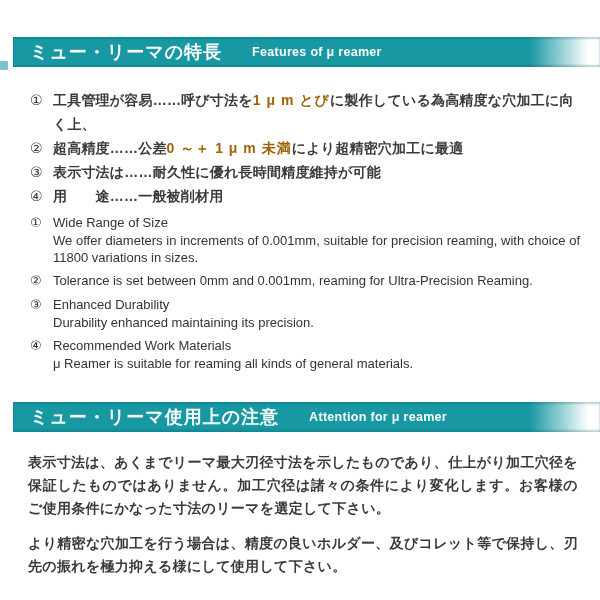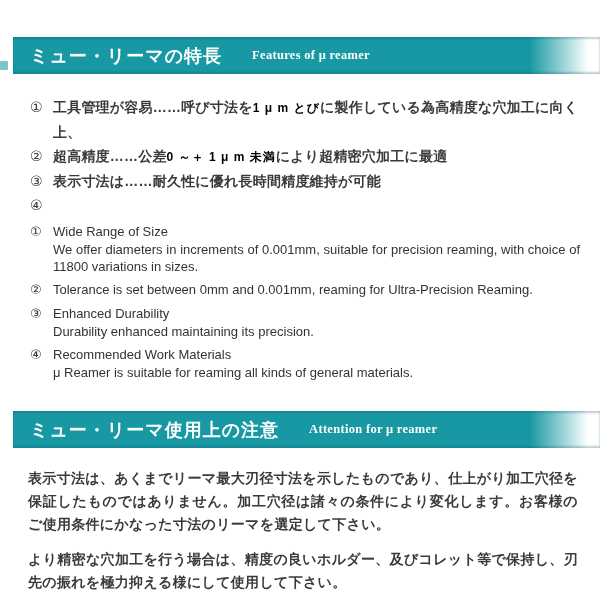--- a/index.html
+++ b/index.html
@@ -6,43 +6,42 @@
   html,body { background:#ffffff; }
   body {
     width:600px; height:600px; overflow:hidden;
     font-family:"Liberation Sans","DejaVu Sans",sans-serif;
     color:#3a3a3a; position:relative;
   }
   .page { width:600px; height:600px; position:relative; background:#fff; }
 
   
   .bar {
-    margin-left:13px; height:37px;
+    margin-left:13px; height:30px;
     display:flex; align-items:center;
     color:#ffffff;
     background:linear-gradient(to right,
       #1798a2 0%, #1798a2 88%, rgba(23,152,162,0) 98%);
     box-shadow: inset 0 2px 2px rgba(10,90,100,0.28),
                 inset 0 -2px 2px rgba(10,90,100,0.28);
-    font-family: Liberation Serif, serif;
   }
   .bar1 { margin-top:37px; }
   .bar2 { margin-top:30px; }
   .jp-title { font-size:18px; font-weight:bold; margin-left:17px; letter-spacing:1px; white-space:nowrap; }
   .en-title { font-size:12.5px; font-weight:bold; margin-left:30px; white-space:nowrap; letter-spacing:0.3px; }
 
   
   .artifact { position:absolute; left:0; top:24px; width:8px; height:9px;
     background:#7cc3ca; border-radius:1px; }
 
   
   .jp-list { margin:21px 20px 0 30px; font-size:14px; font-weight:600; letter-spacing:0.2px; }
   .jp-item { display:flex; line-height:24px; }
   .jp-item .num { flex:0 0 23px; font-weight:400; }
-  .red { color:#000000; font-size:12px; font-weight:700; line-height:24px; letter-spacing:1px; }
+  .red { color:#a16207; font-size:14px; font-weight:700; line-height:24px; letter-spacing:1px; }
   .jp-line2 { display:block; padding-left:71px; }
 
   
   .en-list { margin:6px 20px 0 30px; font-size:13px; color:#333333; }
   .en-item { display:flex; margin-bottom:6px; }
   .en-item .num { flex:0 0 23px; line-height:18px; }
   .en-text { flex:1; }
   .en-heading { line-height:18px; }
   .en-body { line-height:17px; text-align:justify; }
 
@@ -71,20 +70,21 @@
     <div class="jp-item">
       <span class="num">②</span>
       <span class="txt"><span>超高精度……公差</span><span class="red">0 ～＋ 1 μ m 未満</span><span>により超精密穴加工に最適</span></span>
     </div>
     <div class="jp-item">
       <span class="num">③</span>
       <span class="txt">表示寸法は……耐久性に優れ長時間精度維持が可能</span>
     </div>
     <div class="jp-item">
       <span class="num">④</span>
+      <span class="txt">用　　途……一般被削材用</span>
     </div>
   </div>
 
   <div class="en-list">
     <div class="en-item">
       <span class="num">①</span>
       <span class="en-text">
         <div class="en-heading">Wide Range of Size</div>
         <div class="en-body">We offer diameters in increments of 0.001mm, suitable for precision reaming, with choice of 11800 variations in sizes.</div>
       </span>

